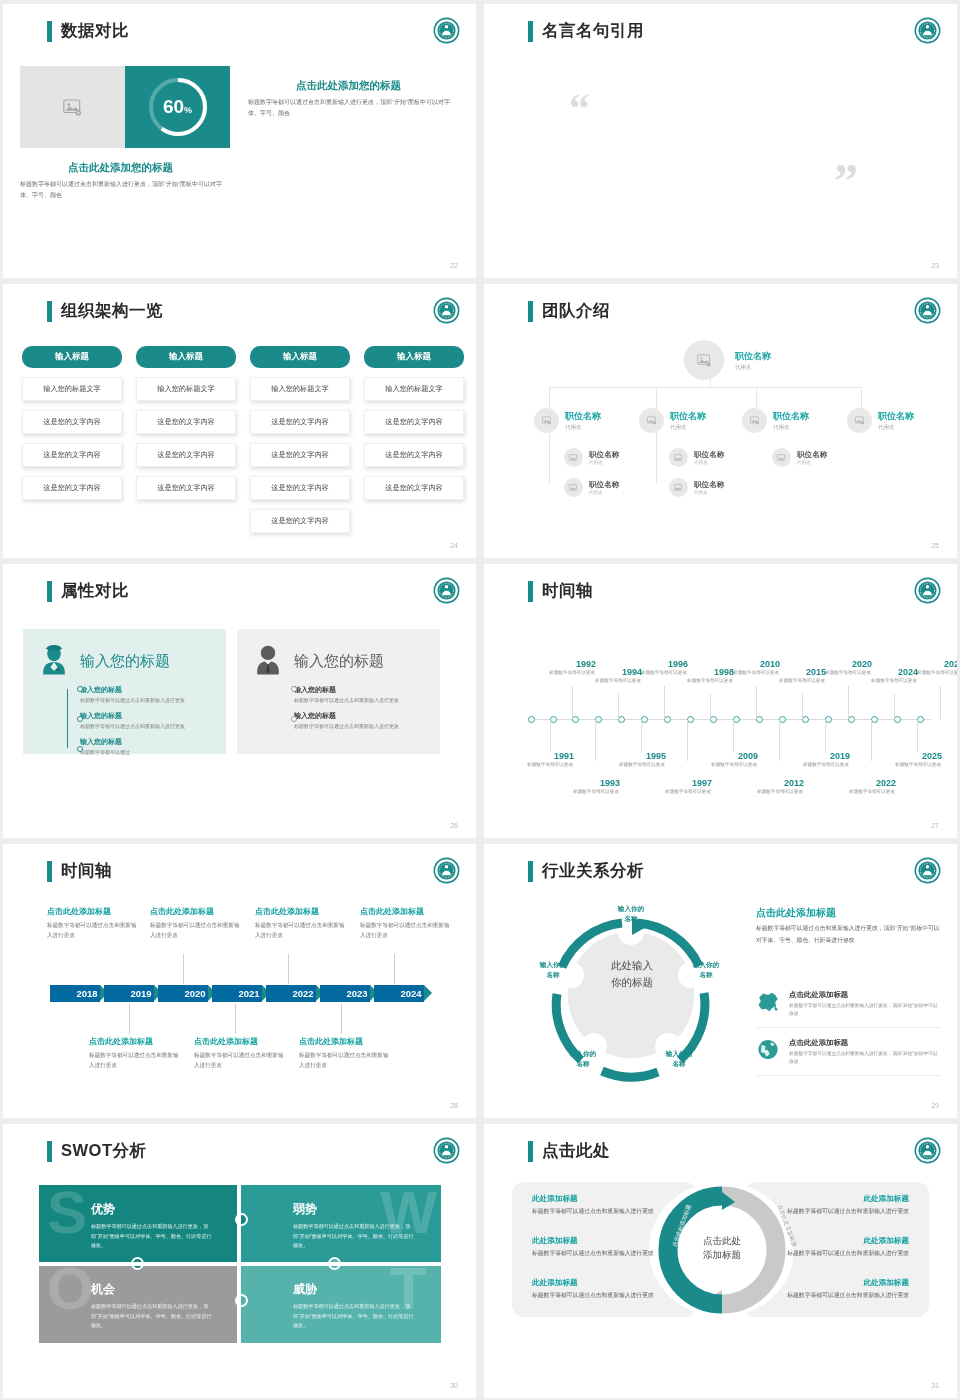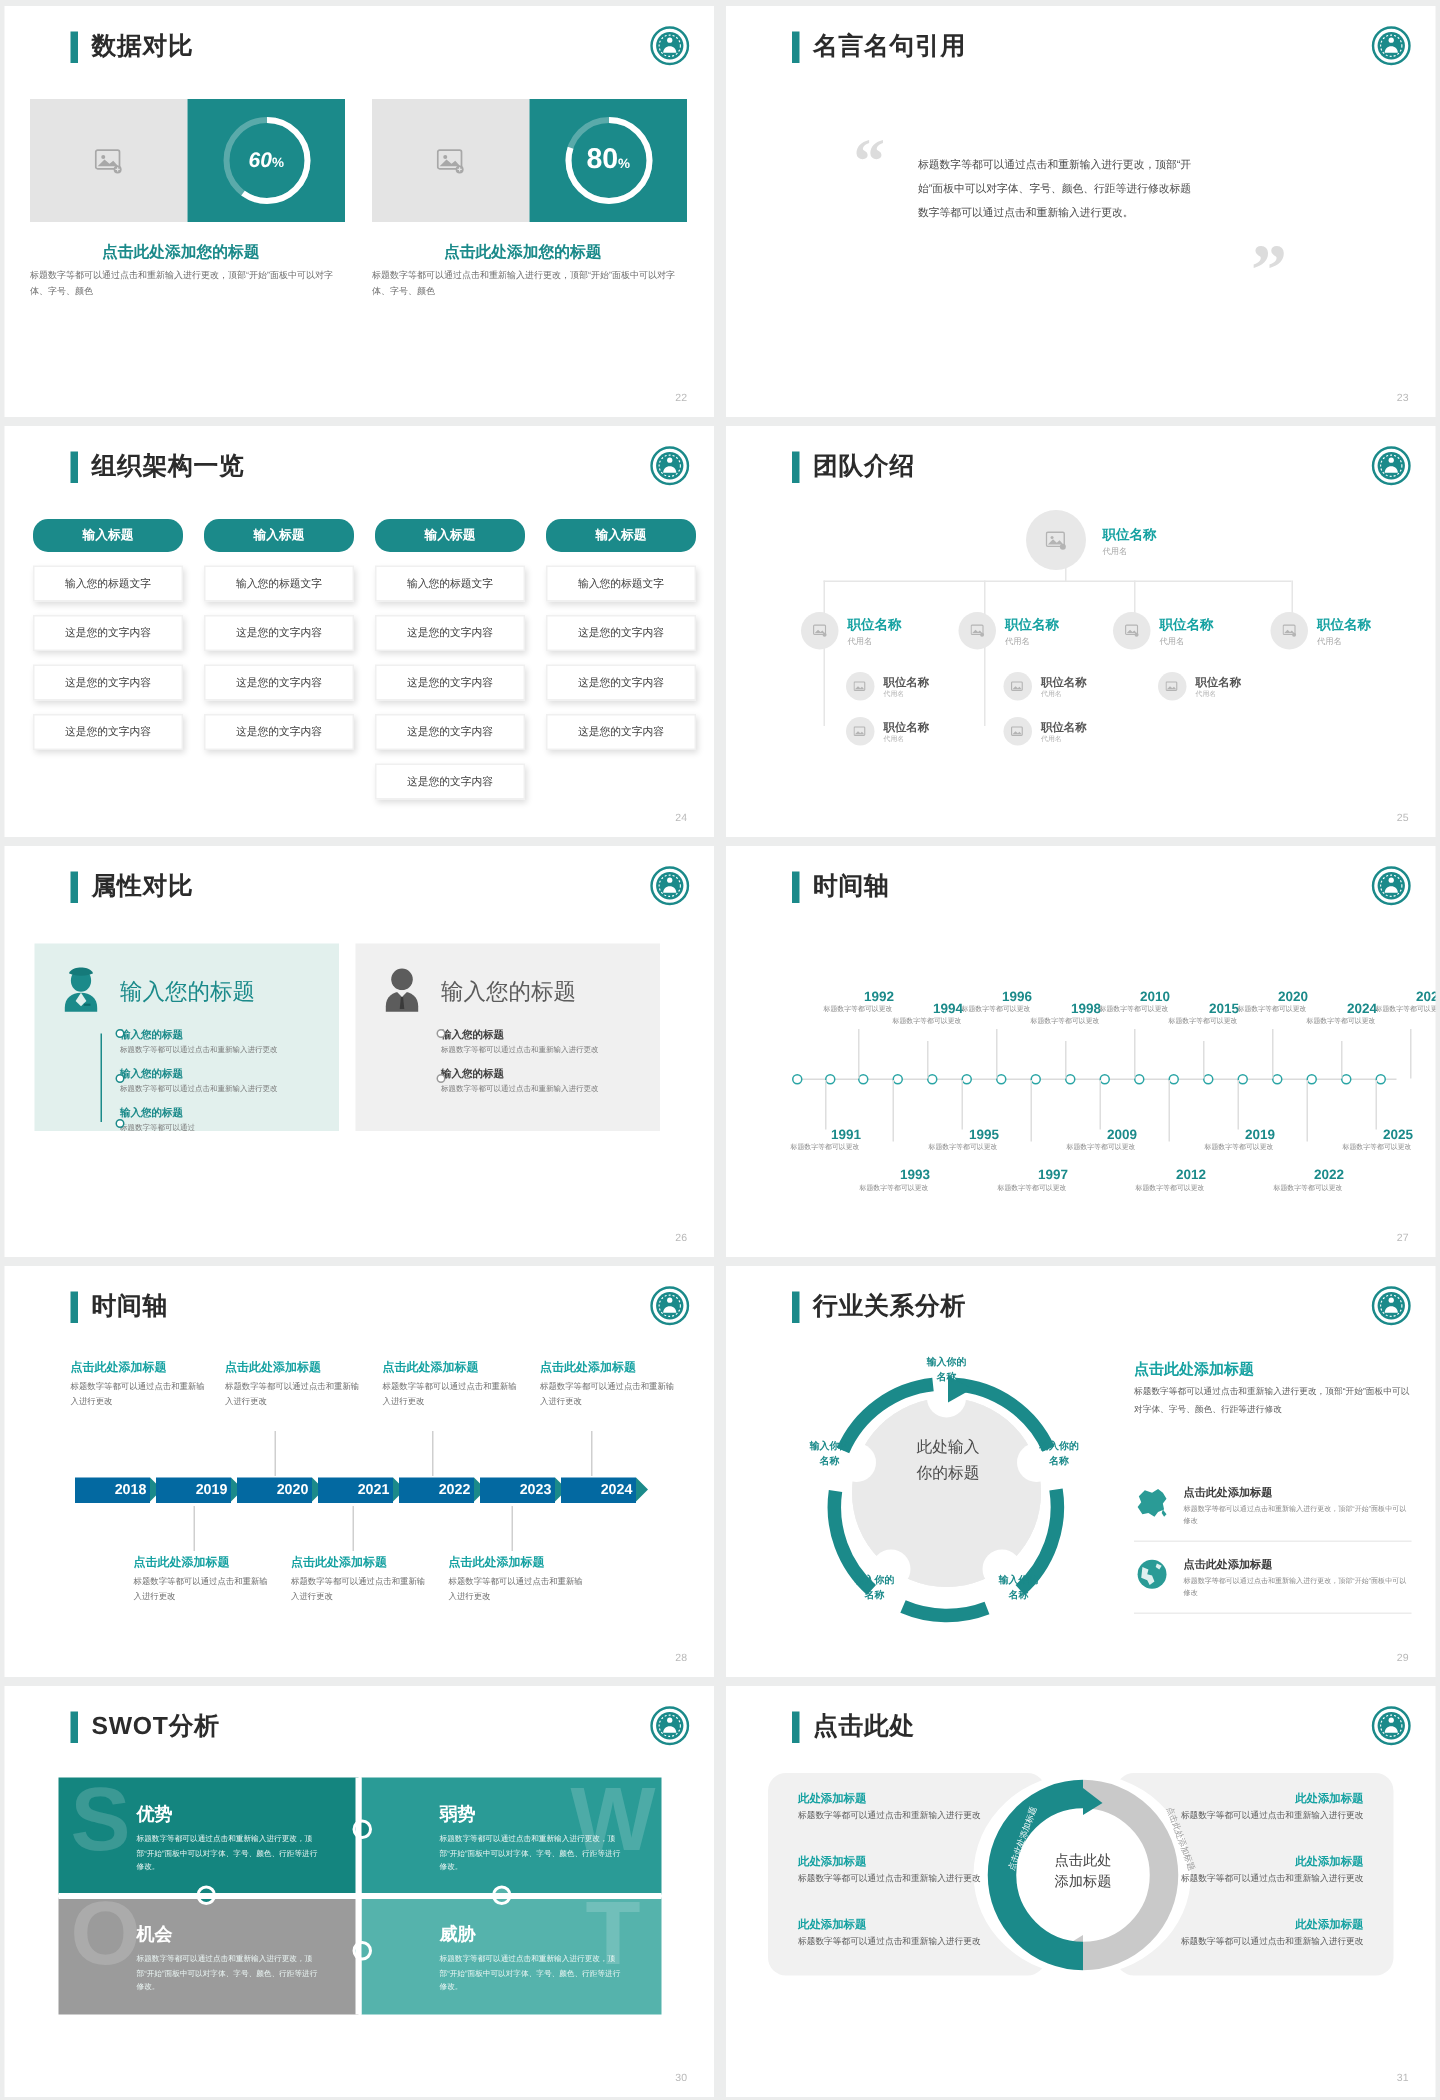--- a/index.html
+++ b/index.html
@@ -130,70 +130,49 @@
               <circle cx="18.5" cy="16.5" r="3.2" fill="#a8a8a8"></circle>
               <path d="M18.5 14.8v3.4M16.8 16.5h3.4" stroke="#e4e4e4" stroke-width="1"></path>
             </svg>
           </div>
           <div class="s22-ring">
             <svg width="66" height="66" viewBox="0 0 66 66">
               <circle cx="33" cy="33" r="27" fill="none" stroke="rgba(255,255,255,.28)" stroke-width="4"></circle>
               <circle cx="33" cy="33" r="27" fill="none" stroke="#fff" stroke-width="4" stroke-dasharray="101.8 67.8" stroke-linecap="butt" transform="rotate(-90 33 33)"></circle>
             </svg>
             <div style="position:absolute;color:#fff;font-weight:bold;">
-              <span style="font-size:14px;font-style:italic;">60</span><span style="font-size:9px;">%</span>
+              <span style="font-size:19px;">60</span><span style="font-size:9px;">%</span>
             </div>
           </div>
         </div>
         <div class="s22-h teal">点击此处添加您的标题</div>
         <div class="s22-p">标题数字等都可以通过点击和重新输入进行更改，顶部“开始”面板中可以对字体、字号、颜色</div>
       </div>
 
       <div class="s22-card">
-        <div class="s22-box">
-          <div class="s22-img">
-            <svg class="ph-ic" viewBox="0 0 24 20">
-              <rect x="1" y="1" width="19" height="15" rx="1.5" fill="none" stroke="#a8a8a8" stroke-width="1.4"></rect>
-              <circle cx="7" cy="6.5" r="1.6" fill="#a8a8a8"></circle>
-              <path d="M2.5 14 L8 8.5 L12 12 L15 9.5 L19 14 Z" fill="#a8a8a8"></path>
-              <circle cx="18.5" cy="16.5" r="3.2" fill="#a8a8a8"></circle>
-              <path d="M18.5 14.8v3.4M16.8 16.5h3.4" stroke="#e4e4e4" stroke-width="1"></path>
-            </svg>
-          </div>
-          <div class="s22-ring">
-            <svg width="66" height="66" viewBox="0 0 66 66">
-              <circle cx="33" cy="33" r="27" fill="none" stroke="rgba(255,255,255,.28)" stroke-width="4"></circle>
-              <circle cx="33" cy="33" r="27" fill="none" stroke="#fff" stroke-width="4" stroke-dasharray="135.7 33.9" stroke-linecap="butt" transform="rotate(-90 33 33)"></circle>
-            </svg>
-            <div style="position:absolute;color:#fff;font-weight:bold;">
-              <span style="font-size:19px;">80</span><span style="font-size:9px;">%</span>
-            </div>
-          </div>
-        </div>
         <div class="s22-h teal">点击此处添加您的标题</div>
         <div class="s22-p">标题数字等都可以通过点击和重新输入进行更改，顶部“开始”面板中可以对字体、字号、颜色</div>
       </div>
     </div>
     <div class="pgnum">22</div>
   </div>
 
   <div class="slide">
     <div class="hdr">
       <div class="hdr-bar"></div>
       <div class="hdr-title">名言名句引用</div>
     </div>
     <svg class="logo" viewBox="0 0 40 40">
       <circle cx="20" cy="20" r="18" fill="none" stroke="#1b8a8a" stroke-width="2.4"></circle>
       <circle cx="20" cy="20" r="13.5" fill="#1b8a8a"></circle>
       <circle cx="20" cy="20" r="10.5" fill="none" stroke="#fff" stroke-width="1.1" stroke-dasharray="2 2"></circle>
       <circle cx="20" cy="14.5" r="2.6" fill="#fff"></circle>
       <path d="M13.5 27c0-4 3-6.6 6.5-6.6s6.5 2.6 6.5 6.6z" fill="#fff"></path>
     </svg>
     <div class="quo" style="left:85px; top:88px; font-size:42px;">“</div>
-    <div class="s23-txt">标题数字等都可以通过点击和重新输入进行更改，顶部“开始”面板中可以对字体、字号、颜色、行距等进行修改标题数字等都可以通过点击和重新输入进行更改。</div>
     <div class="quo" style="left:350px; top:158px; font-size:48px;">”</div>
     <div class="pgnum">23</div>
   </div>
 
   <div class="slide">
     <div class="hdr">
       <div class="hdr-bar"></div>
       <div class="hdr-title">组织架构一览</div>
     </div>
     <svg class="logo" viewBox="0 0 40 40">

